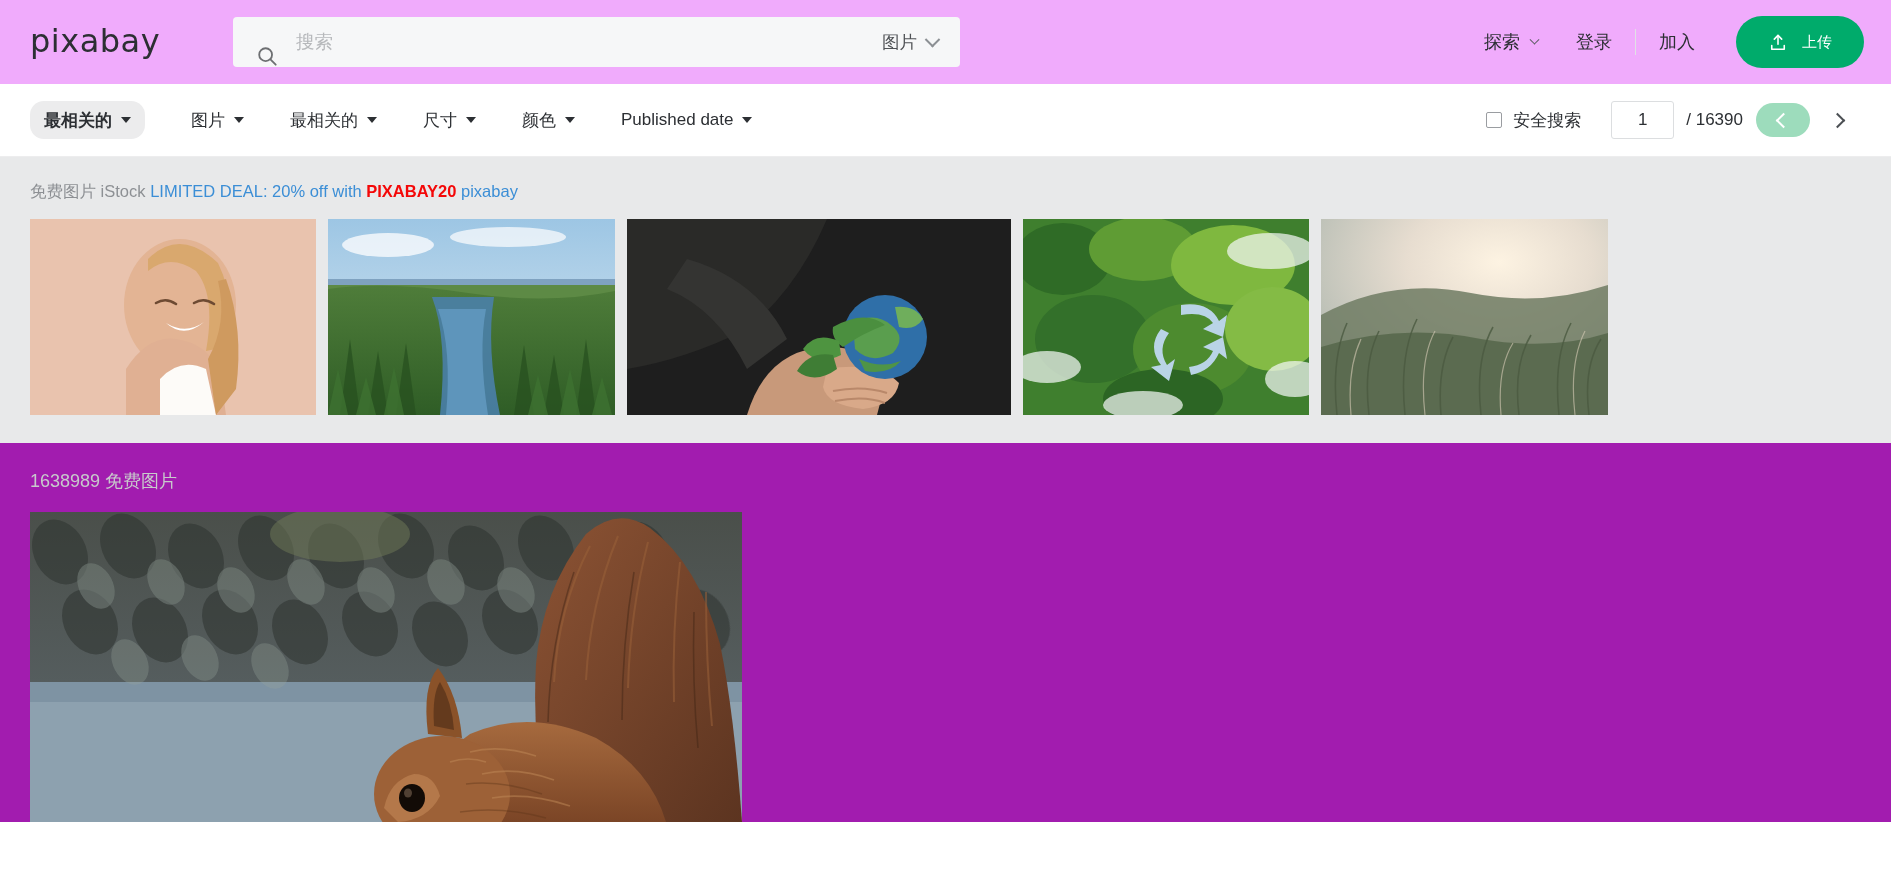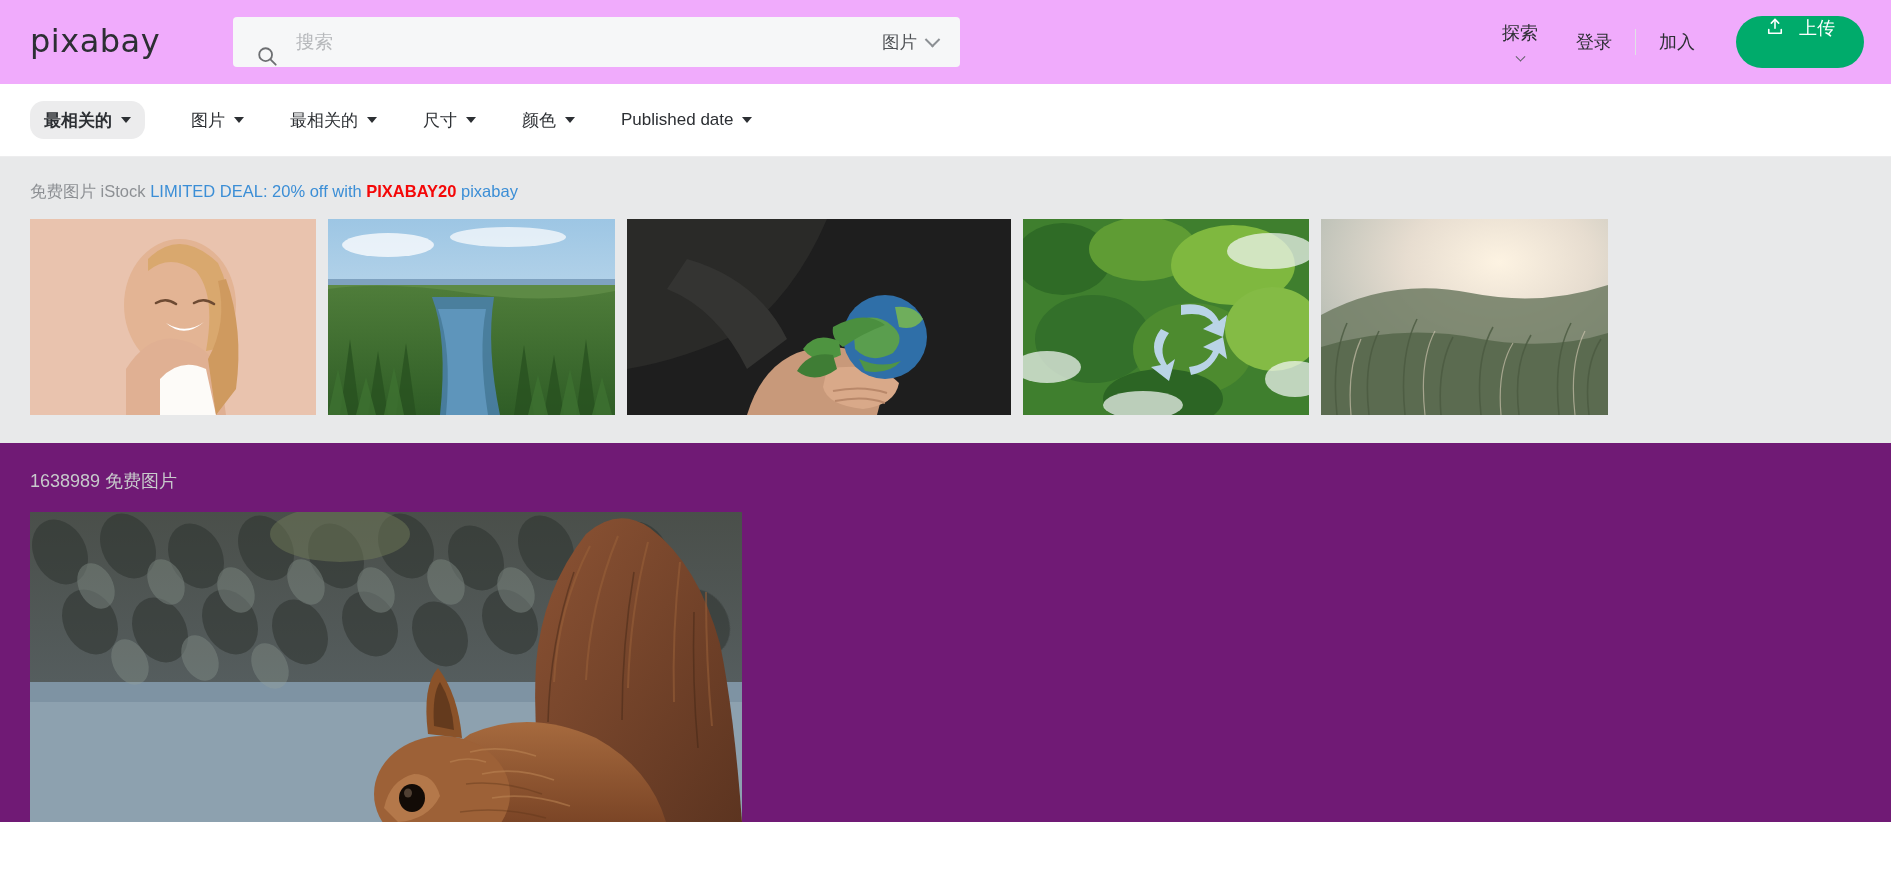--- a/index.html
+++ b/index.html
@@ -87,37 +87,36 @@
     align-items: center;
     height: 100%;
   }
   .nav-item {
     font-size: 18px;
     color: #2c2f33;
     padding: 0 19px;
     display: flex; align-items: center; gap: 11px;
     cursor: pointer;
     white-space: nowrap;
-    flex-direction: column;
   }
   .nav-sep {
     width: 1px; height: 26px;
     background: #e0e2e4;
     margin: 0 4px;
   }
   .upload-btn {
     margin-left: 22px;
     height: 52px;
     min-width: 128px;
     background: #00ab6b;
     border-radius: 26px;
-    display: flex; justify-content: center;
+    display: flex; align-items: center; justify-content: center;
     gap: 14px;
     color: #fff;
-    font-size: 18px;
+    font-size: 15px;
     padding: 0 28px;
     cursor: pointer;
     border: none;
     font-family: inherit;
   }
   .upload-icon { width: 20px; height: 21px; flex: 0 0 auto; }
 
   
   .filterbar {
     height: 73px;
@@ -229,21 +228,21 @@
     flex: 0 0 auto;
     overflow: hidden;
     background: #ccc;
     cursor: pointer;
     position: relative;
   }
   .ad-thumb svg { display:block; width:100%; height:100%; }
 
   
   .results {
-    background: #701a75;
+    background: #a21caf;
     padding: 26px 30px 0 30px;
   }
   .results-count {
     font-size: 18px;
     color: #c8cacc;
     margin-bottom: 19px;
   }
   .result-card {
     width: 712px;
     height: 310px;
@@ -323,20 +322,34 @@
   </div>
   <div class="filter-item">
     <span>颜色</span>
     <span class="caret"></span>
   </div>
   <div class="filter-item">
     <span>Published date</span>
     <span class="caret"></span>
   </div>
 
+  <div class="filter-right">
+    <div class="safe-search">
+      <span class="cb"></span>
+      <span>安全搜索</span>
+    </div>
+    <input class="page-input" type="text" value="1" style="">
+    <span class="page-total">/ 16390</span>
+    <button class="pg-btn prev">
+      <span class="pg-arrow"></span>
+    </button>
+    <button class="pg-btn next">
+      <span class="pg-arrow"></span>
+    </button>
+  </div>
 </div>
 
 <div class="ad-strip">
   <div class="ad-label">
     <span class="gray">免费图片</span>
     <span class="gray">iStock</span>
     <span class="link">LIMITED DEAL: 20% off with</span>
     <span class="promo">PIXABAY20</span>
     <span class="link">pixabay</span>
   </div>

